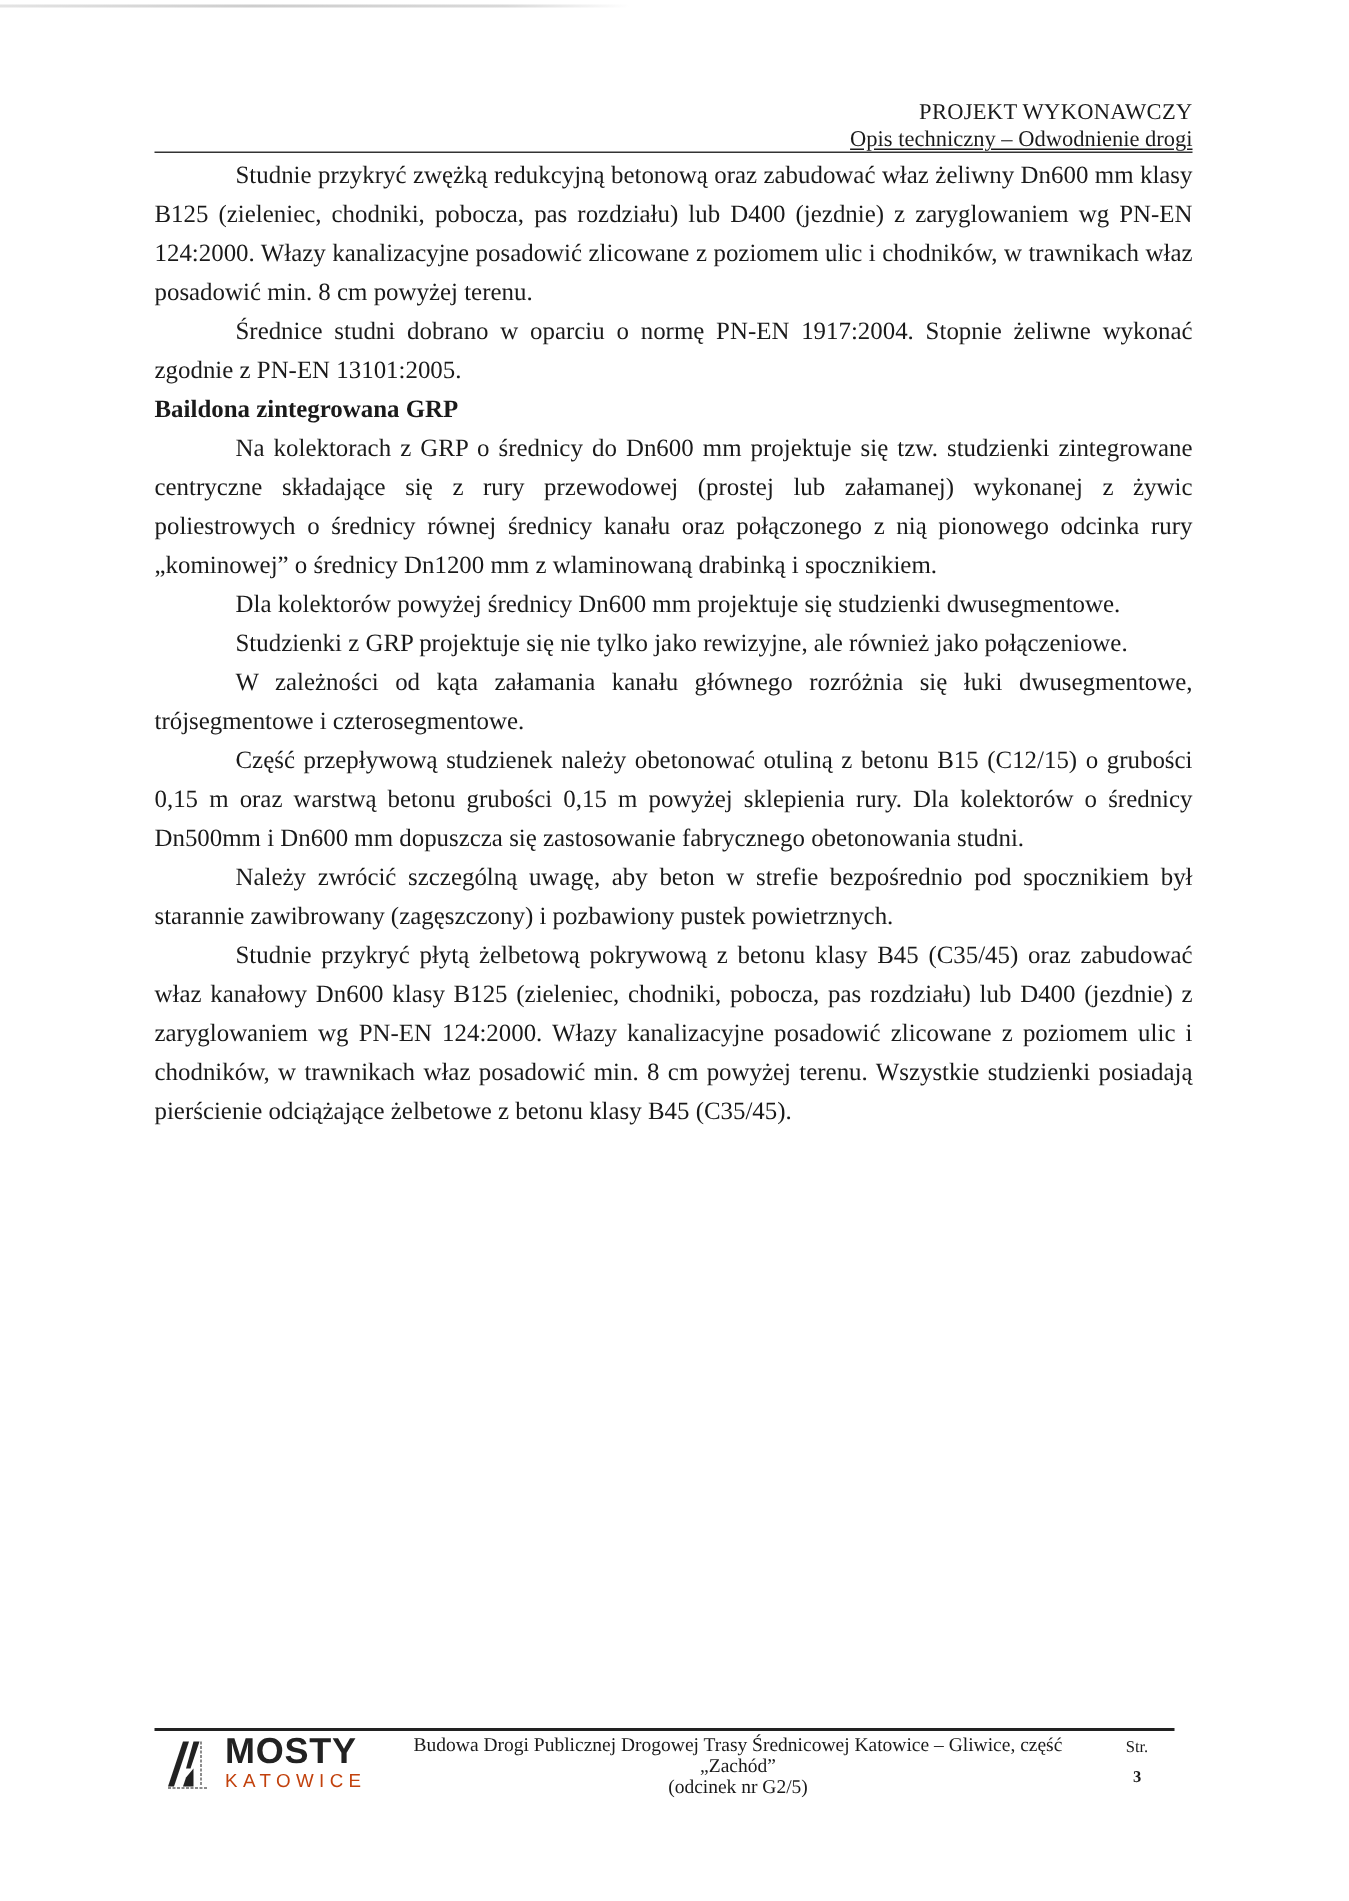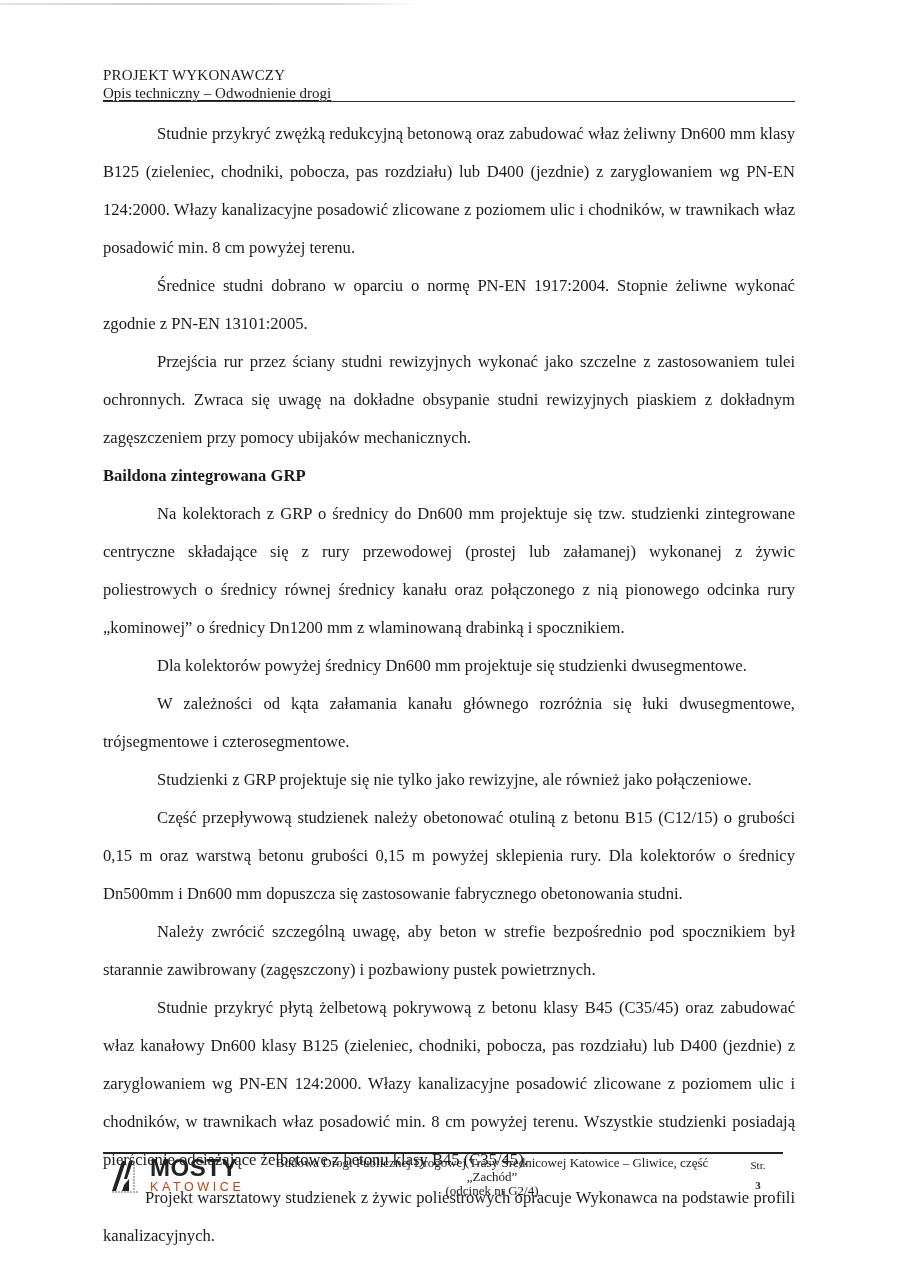--- a/index.html
+++ b/index.html
@@ -1,22 +1,22 @@
 <!DOCTYPE html>
 <html><head>
 <meta charset="utf-8">
 <style>
   html, body { margin: 0; padding: 0; background: #ffffff; }
   body { width: 899px; height: 1267px; position: relative; overflow: hidden; font-family: "Liberation Serif", serif; color: #1a1a1a; }
   .scan-top { position: absolute; left: 0; top: 3px; width: 420px; height: 2px; background: linear-gradient(to right, #d8d8d8, #b8b8b8 40%, #c8c8c8 80%, transparent); opacity: 0.7; }
-  .header { position: absolute; left: 103px; top: 66px; width: 692px; text-align: left; font-size: 15px; line-height: 18px; }
+  .header { position: absolute; left: 103px; top: 66px; width: 692px; text-align: right; font-size: 15px; line-height: 18px; }
   .header .title { letter-spacing: 0.2px; }
   .header .subtitle { text-decoration: underline; text-underline-offset: 2px; }
   .header-rule { position: absolute; left: 103px; top: 101px; width: 692px; height: 1px; background: #333; }
-  .body { position: absolute; left: 103px; top: 115px; width: 692px; font-size: 16.6px; line-height: 38px; text-align: justify; }
+  .body { position: absolute; left: 103px; top: 104px; width: 692px; font-size: 16.6px; line-height: 26px; text-align: justify; }
   .body p { margin: 0; }
   .indent { text-indent: 54px; }
   .indent-small { text-indent: 42px; }
   .heading { font-weight: bold; }
   .footer-rule { position: absolute; left: 103px; top: 1152px; width: 680px; height: 2px; background: #222; }
   .logo { position: absolute; left: 112px; top: 1156px; width: 140px; height: 40px; text-align: center; }
   .logo-mark { position: absolute; left: 0; top: 3px; width: 26px; height: 34px; }
   .logo-name { position: absolute; left: 38px; top: 0; font-family: "Liberation Sans", sans-serif; font-weight: bold; font-size: 24px; line-height: 24px; letter-spacing: 0.5px; color: #222; }
   .logo-city { position: absolute; left: 38px; top: 24px; font-family: "Liberation Sans", sans-serif; font-size: 12.5px; letter-spacing: 3.6px; color: #c2410c; }
   .footer-text { position: absolute; left: 262px; top: 1156px; width: 460px; text-align: center; font-size: 13px; line-height: 14px; }
@@ -30,47 +30,45 @@
 
 <div class="header">
   <div class="title">PROJEKT WYKONAWCZY</div>
   <div class="subtitle">Opis techniczny – Odwodnienie drogi</div>
 </div>
 <div class="header-rule"></div>
 
 <div class="body">
   <p class="indent">Studnie przykryć zwężką redukcyjną betonową oraz zabudować właz żeliwny Dn600 mm klasy B125 (zieleniec, chodniki, pobocza, pas rozdziału) lub D400 (jezdnie) z zaryglowaniem wg PN-EN 124:2000. Włazy kanalizacyjne posadowić zlicowane z poziomem ulic i chodników, w trawnikach właz posadowić min. 8 cm powyżej terenu.</p>
   <p class="indent">Średnice studni dobrano w oparciu o normę PN-EN 1917:2004. Stopnie żeliwne wykonać zgodnie z PN-EN 13101:2005.</p>
-  <p class="indent">Przejścia rur przez ściany studni rewizyjnych wykonać jako szczelne z zastosowaniem tulei ochronnych. Zwraca się uwagę na dokładne obsypanie studni rewizyjnych piaskiem z dokładnym zagęszczeniem przy pomocy ubijaków mechanicznych.</p>
   <p class="heading">Baildona zintegrowana GRP</p>
   <p class="indent">Na kolektorach z GRP o średnicy do Dn600 mm projektuje się tzw. studzienki zintegrowane centryczne składające się z rury przewodowej (prostej lub załamanej) wykonanej z żywic poliestrowych o średnicy równej średnicy kanału oraz połączonego z nią pionowego odcinka rury „kominowej” o średnicy Dn1200 mm z wlaminowaną drabinką i spocznikiem.</p>
   <p class="indent">Dla kolektorów powyżej średnicy Dn600 mm projektuje się studzienki dwusegmentowe.</p>
+  <p class="indent">Studzienki z GRP projektuje się nie tylko jako rewizyjne, ale również jako połączeniowe.</p>
   <p class="indent">W zależności od kąta załamania kanału głównego rozróżnia się łuki dwusegmentowe, trójsegmentowe i czterosegmentowe.</p>
-  <p class="indent">Studzienki z GRP projektuje się nie tylko jako rewizyjne, ale również jako połączeniowe.</p>
   <p class="indent">Część przepływową studzienek należy obetonować otuliną z betonu B15 (C12/15) o grubości 0,15 m oraz warstwą betonu grubości 0,15 m powyżej sklepienia rury. Dla kolektorów o średnicy Dn500mm i Dn600 mm dopuszcza się zastosowanie fabrycznego obetonowania studni.</p>
   <p class="indent">Należy zwrócić szczególną uwagę, aby beton w strefie bezpośrednio pod spocznikiem był starannie zawibrowany (zagęszczony) i pozbawiony pustek powietrznych.</p>
   <p class="indent">Studnie przykryć płytą żelbetową pokrywową z betonu klasy B45 (C35/45) oraz zabudować właz kanałowy Dn600 klasy B125 (zieleniec, chodniki, pobocza, pas rozdziału) lub D400 (jezdnie) z zaryglowaniem wg PN-EN 124:2000. Włazy kanalizacyjne posadowić zlicowane z poziomem ulic i chodników, w trawnikach właz posadowić min. 8 cm powyżej terenu. Wszystkie studzienki posiadają pierścienie odciążające żelbetowe z betonu klasy B45 (C35/45).</p>
-  <p class="indent-small">Projekt warsztatowy studzienek z żywic poliestrowych opracuje Wykonawca na podstawie profili kanalizacyjnych.</p>
 </div>
 
 <div class="footer-rule"></div>
 
 <div class="logo">
   <svg class="logo-mark" viewBox="0 0 26 34">
     <polygon points="10,2 14,2 4,32 0,32" fill="#222"></polygon>
     <polygon points="17,2 21,2 15,20 12,20" fill="#222"></polygon>
     <polygon points="12,26 17,20 17,32 10,32" fill="#222"></polygon>
     <line x1="22" y1="2" x2="22" y2="32" stroke="#666" stroke-width="1" stroke-dasharray="2,1"></line>
     <line x1="0" y1="33" x2="26" y2="33" stroke="#666" stroke-width="1" stroke-dasharray="2,1"></line>
   </svg>
   <div class="logo-name">MOSTY</div>
   <div class="logo-city">KATOWICE</div>
 </div>
 
 <div class="footer-text">
   <div>Budowa Drogi Publicznej Drogowej Trasy Średnicowej Katowice – Gliwice, część „Zachód”</div>
-  <div>(odcinek nr G2/4)</div>
+  <div>(odcinek nr G2/5)</div>
 </div>
 
 <div class="page-label">
   <span>Str.</span>
   <span class="page-num">3</span>
 </div>
 
 </body></html>

